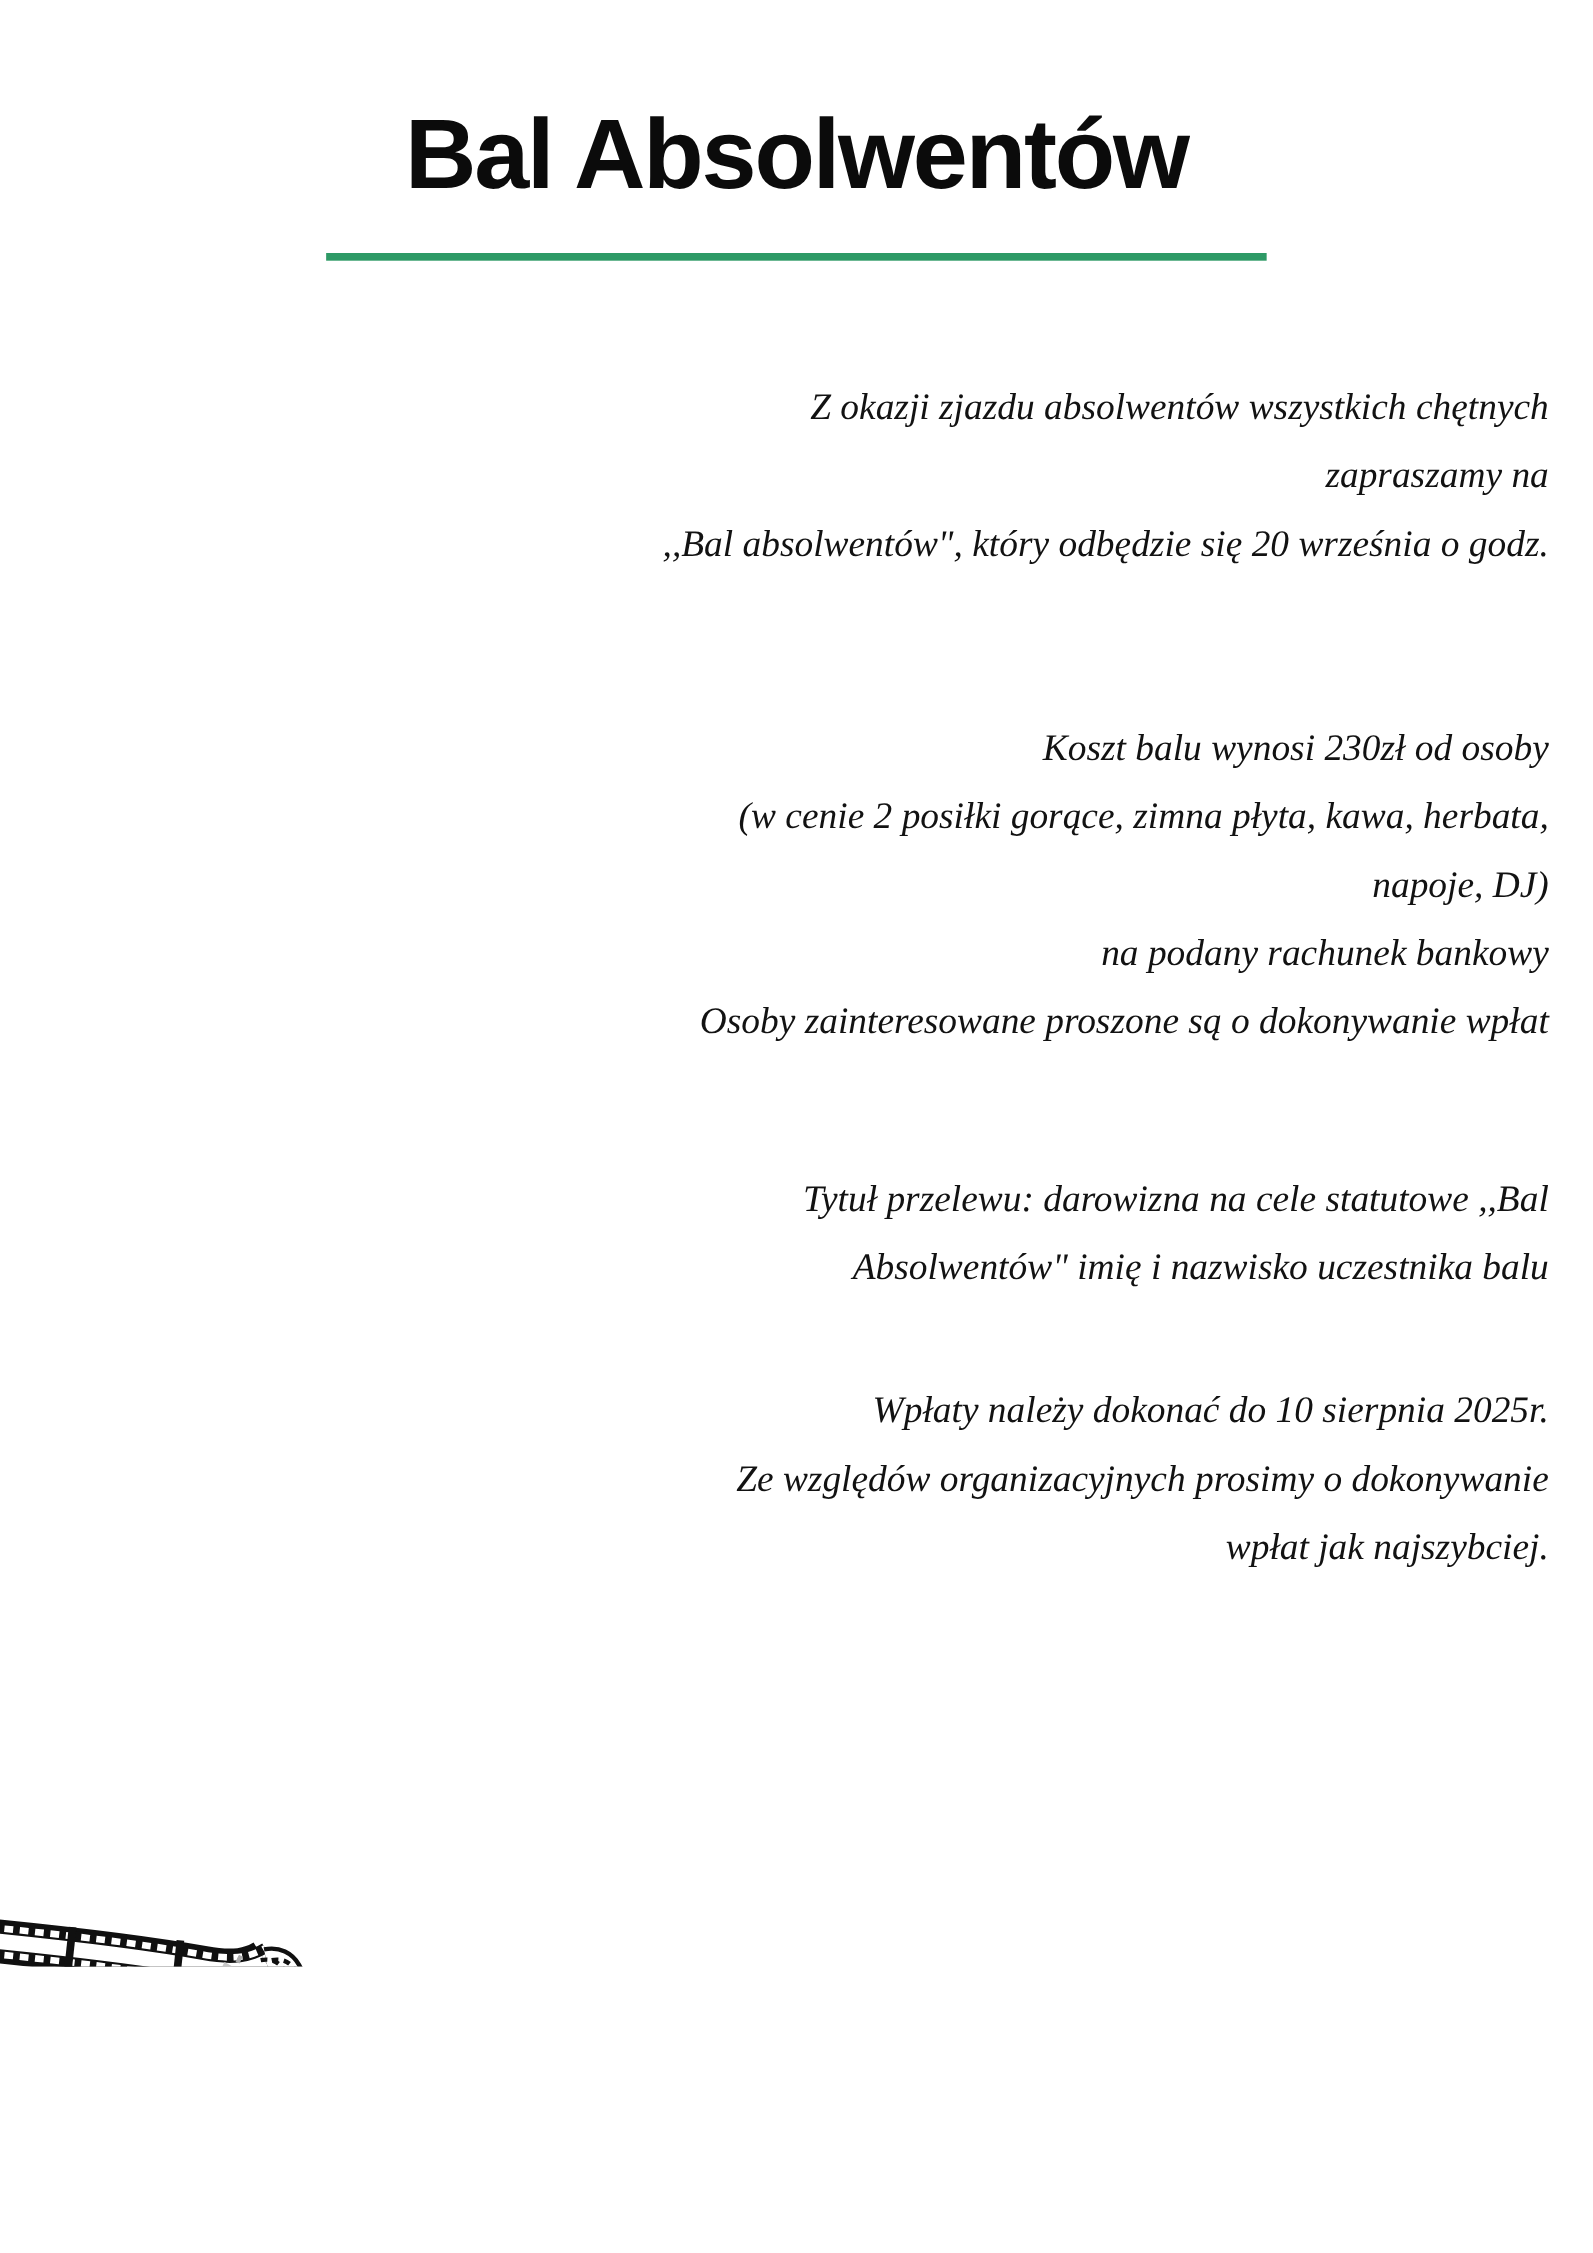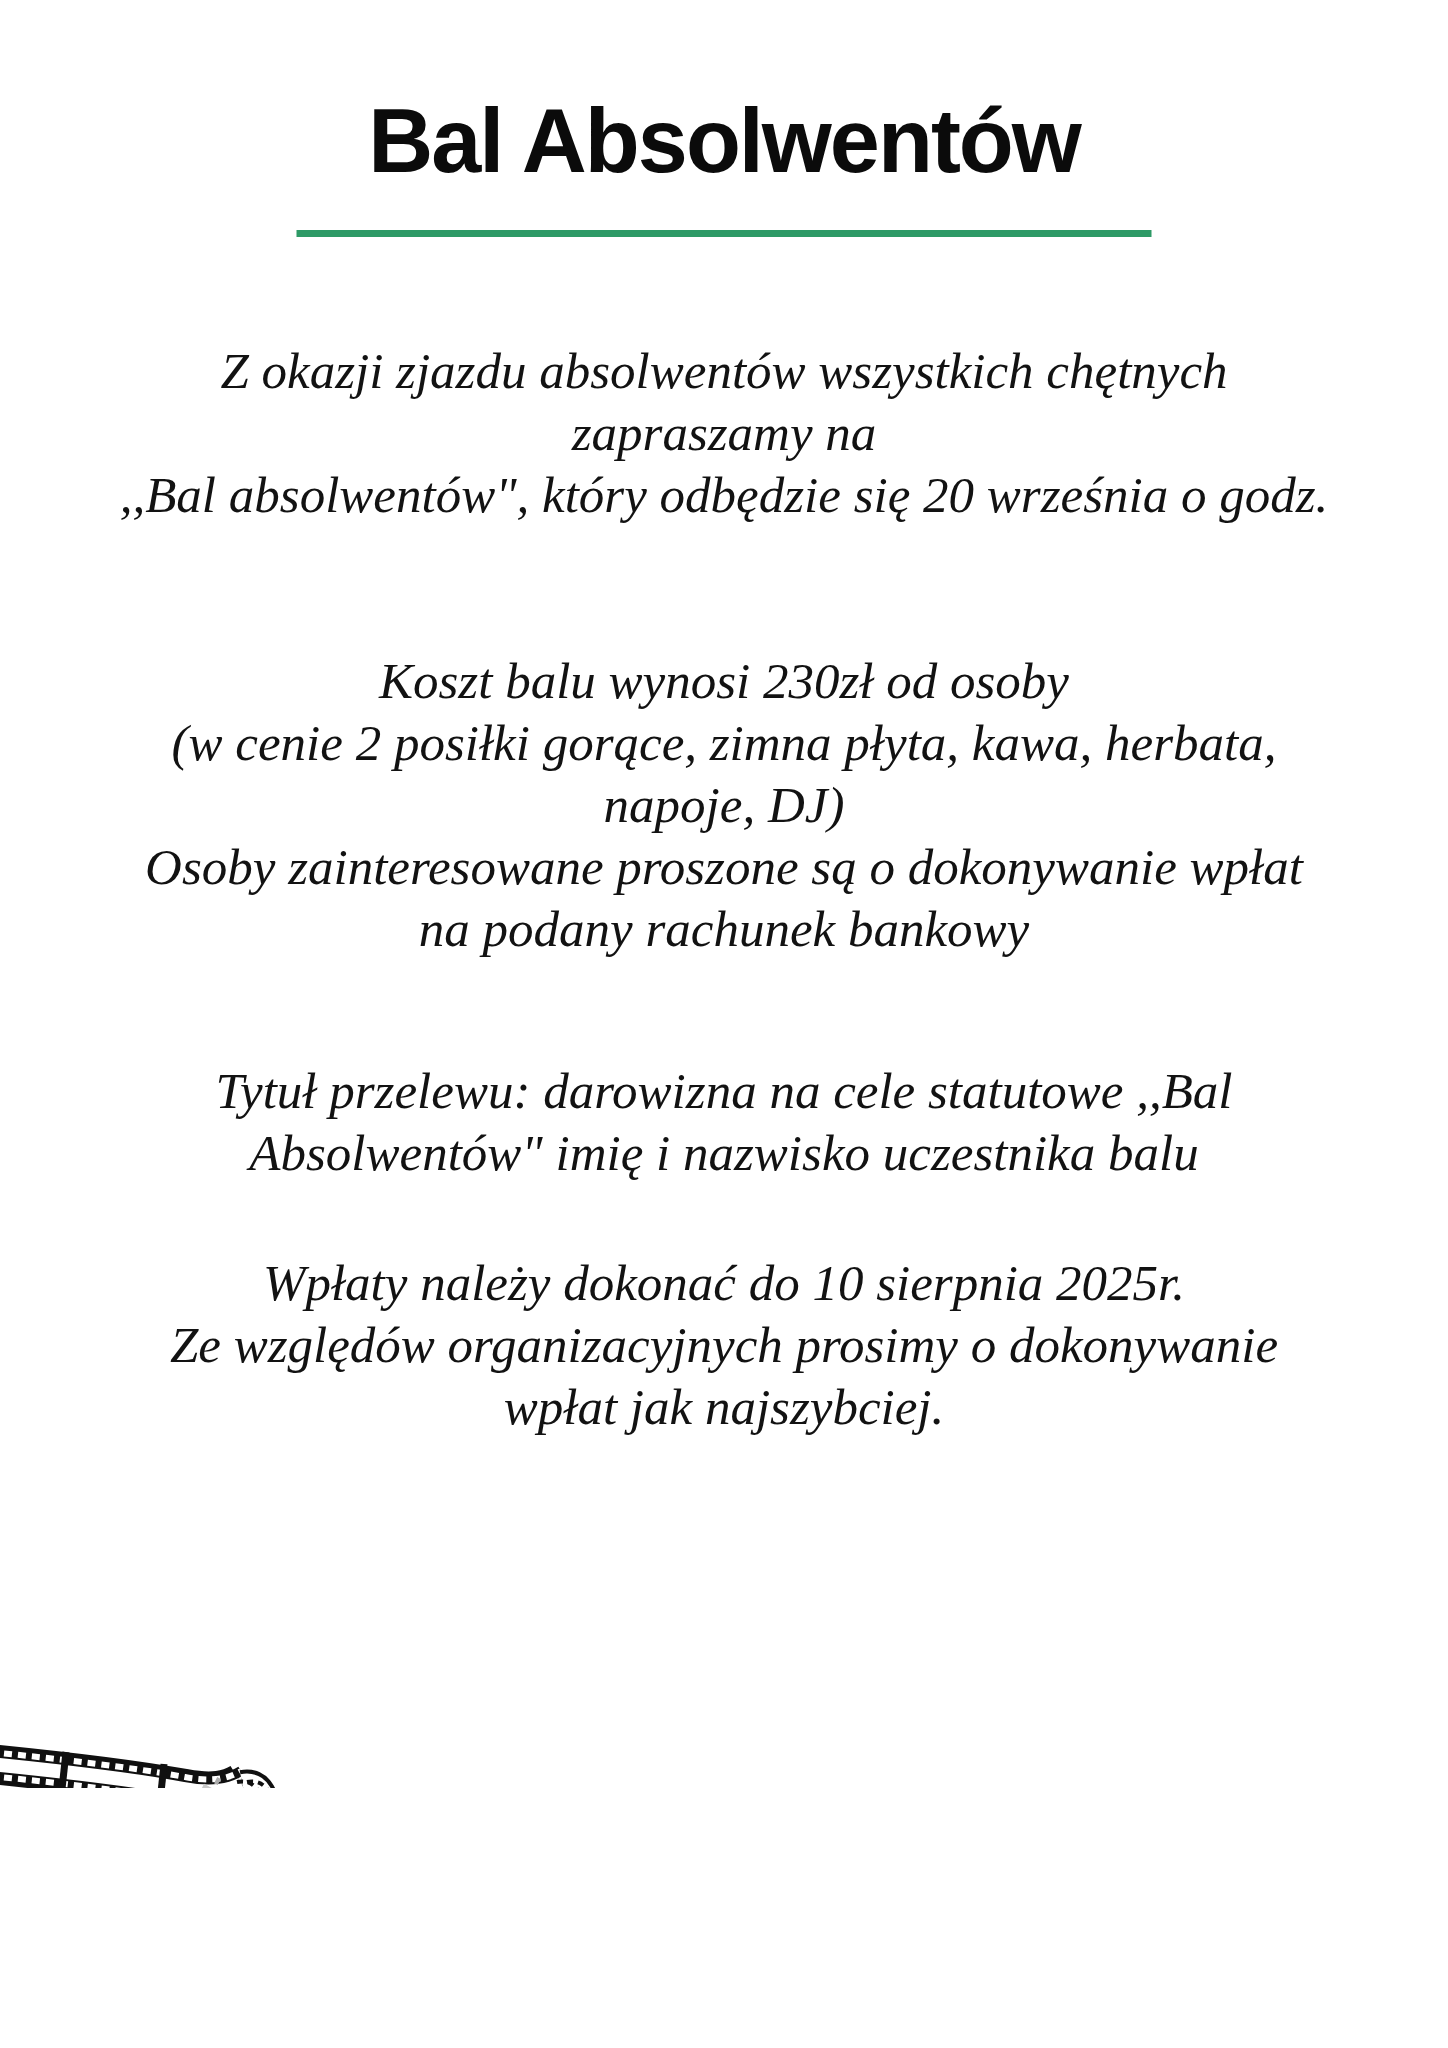--- a/index.html
+++ b/index.html
@@ -20,23 +20,23 @@
     color:#0b0b0b;
     white-space:nowrap;
   }
   .divider {
     position:absolute; top:230px; left:50%;
     transform:translateX(-50%);
     width:855px; height:7px;
   }
   .block {
     position:absolute; left:40px; right:40px;
-    text-align:center;
+    text-align:right;
     font-style:italic;
-    font-size:51px; line-height:62px;
+    font-size:34px; line-height:62px;
     color:#121212;
   }
   .block .line { white-space:nowrap; }
   .block-intro    { top:340px; }
   .block-cost     { top:650px; }
   .block-transfer { top:1060px; }
   .block-deadline { top:1252px; }
   .block-lodging  { top:1518px; }
   .account {
     position:absolute; top:985px; left:40px; right:40px;
@@ -66,22 +66,22 @@
   <div class="block block-intro">
       <div class="line">Z okazji zjazdu absolwentów wszystkich chętnych</div>
       <div class="line">zapraszamy na</div>
       <div class="line">,,Bal absolwentów", który odbędzie się 20 września o godz.</div>
     </div>
 
   <div class="block block-cost">
       <div class="line">Koszt balu wynosi 230zł od osoby</div>
       <div class="line">(w cenie 2 posiłki gorące, zimna płyta, kawa, herbata,</div>
       <div class="line">napoje, DJ)</div>
+      <div class="line">na podany rachunek bankowy</div>
       <div class="line">Osoby zainteresowane proszone są o dokonywanie wpłat</div>
-      <div class="line">na podany rachunek bankowy</div>
     </div>
 
 
   <div class="block block-transfer">
       <div class="line">Tytuł przelewu: darowizna na cele statutowe ,,Bal</div>
       <div class="line">Absolwentów" imię i nazwisko uczestnika balu</div>
     </div>
 
   <div class="block block-deadline">
       <div class="line">Wpłaty należy dokonać do 10 sierpnia 2025r.</div>

